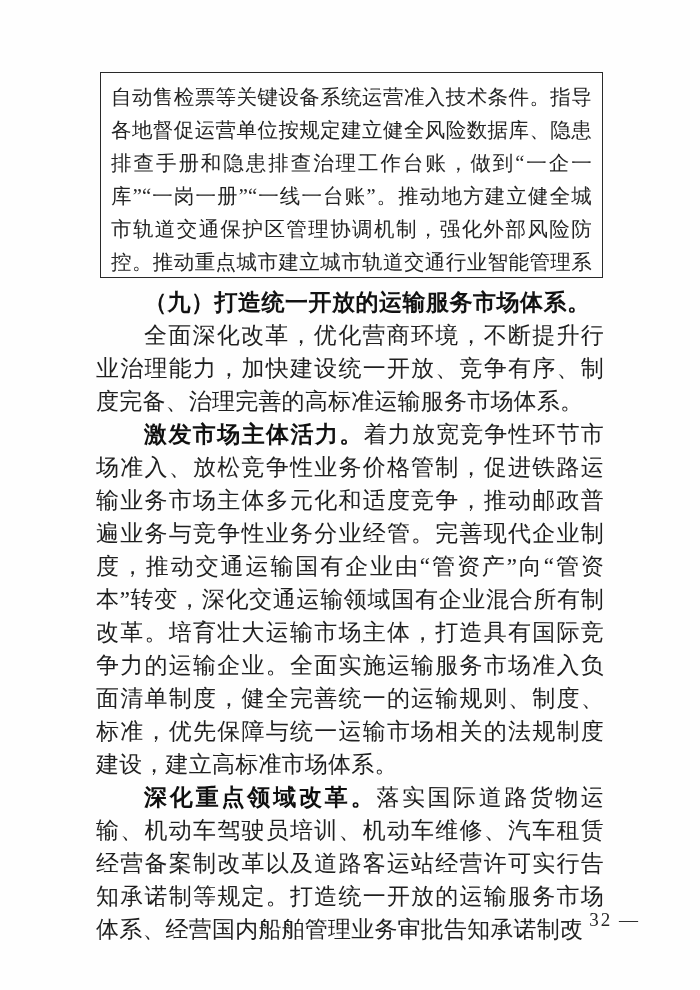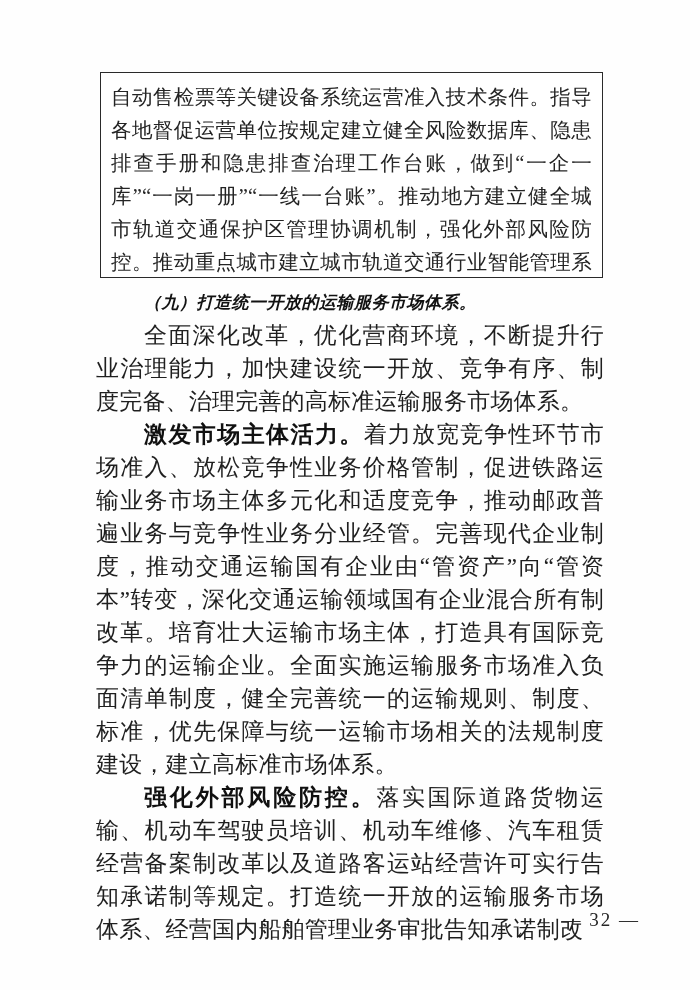--- a/index.html
+++ b/index.html
@@ -52,29 +52,28 @@
 
   
   .body-column {
     position: absolute;
     left: 96px;
     top: 286px;
     width: 508px;
   }
 
   .section-heading {
-    font-size: 17px;
+    font-size: 23px;
     line-height: 33px;
     font-weight: bold;
     margin: 0 0 0 0;
     text-indent: 48px;
     letter-spacing: 0.5px;
     color: #121212;
     font-family: "Liberation Serif", "DejaVu Serif", serif;
-    font-style: italic;
   }
 
   .para {
     font-size: 23px;
     line-height: 33px;
     text-align: justify;
     text-justify: inter-ideograph;
     text-indent: 48px;
     margin: 0;
     letter-spacing: 0.2px;
@@ -113,19 +112,19 @@
   </div>
 
   <div class="body-column">
 
     <h2 class="section-heading">（九）打造统一开放的运输服务市场体系。</h2>
 
     <p class="para">全面深化改革，优化营商环境，不断提升行业治理能力，加快建设统一开放、竞争有序、制度完备、治理完善的高标准运输服务市场体系。</p>
 
     <p class="para"><span class="lead-in">激发市场主体活力。</span><span>着力放宽竞争性环节市场准入、放松竞争性业务价格管制，促进铁路运输业务市场主体多元化和适度竞争，推动邮政普遍业务与竞争性业务分业经管。完善现代企业制度，推动交通运输国有企业由“管资产”向“管资本”转变，深化交通运输领域国有企业混合所有制改革。培育壮大运输市场主体，打造具有国际竞争力的运输企业。全面实施运输服务市场准入负面清单制度，健全完善统一的运输规则、制度、标准，优先保障与统一运输市场相关的法规制度建设，建立高标准市场体系。</span></p>
 
-    <p class="para"><span class="lead-in">强化外部风险防控。</span><span>落实国际道路货物运输、机动车驾驶员培训、机动车维修、汽车租赁经营备案制改革以及道路客运站经营许可实行告知承诺制等规定。打造统一开放的运输服务市场体系、经营国内船舶管理业务审批告知承诺制改</span></p>
+    <p class="para"><span class="lead-in">深化重点领域改革。</span><span>落实国际道路货物运输、机动车驾驶员培训、机动车维修、汽车租赁经营备案制改革以及道路客运站经营许可实行告知承诺制等规定。打造统一开放的运输服务市场体系、经营国内船舶管理业务审批告知承诺制改</span></p>
 
   </div>
 
   <div class="page-footer">— 32 —</div>
 
 </div>
 
 </body></html>

